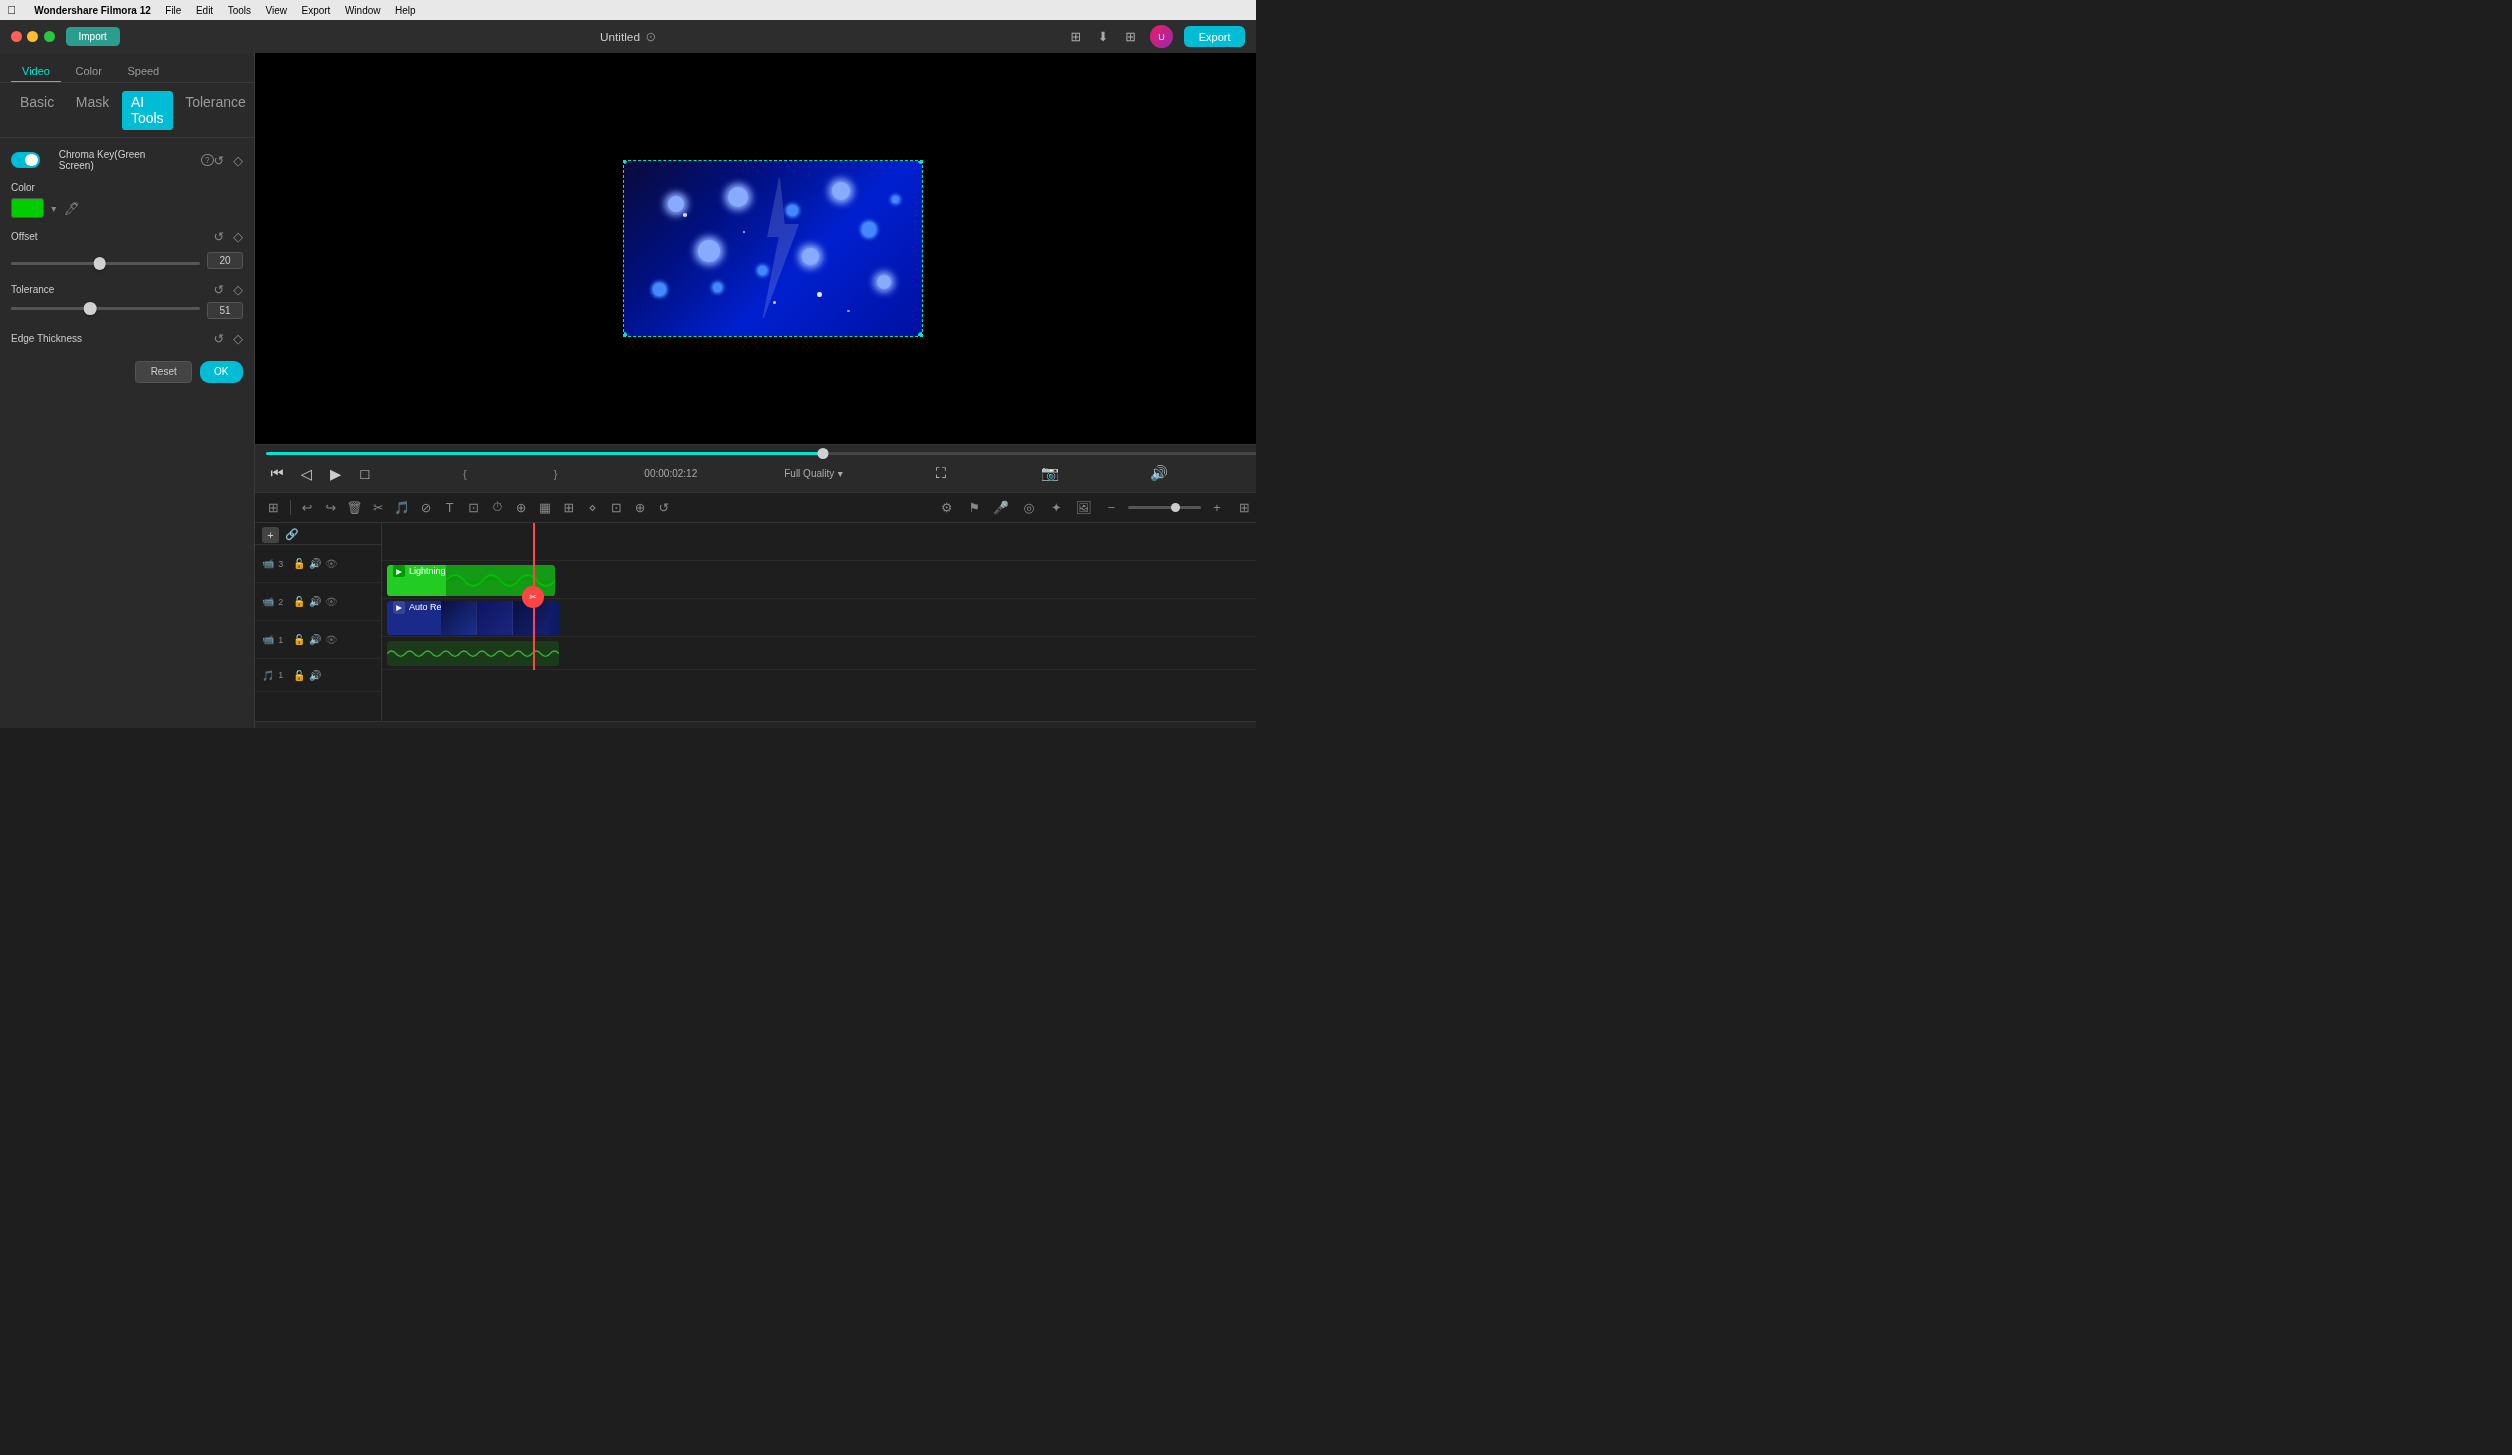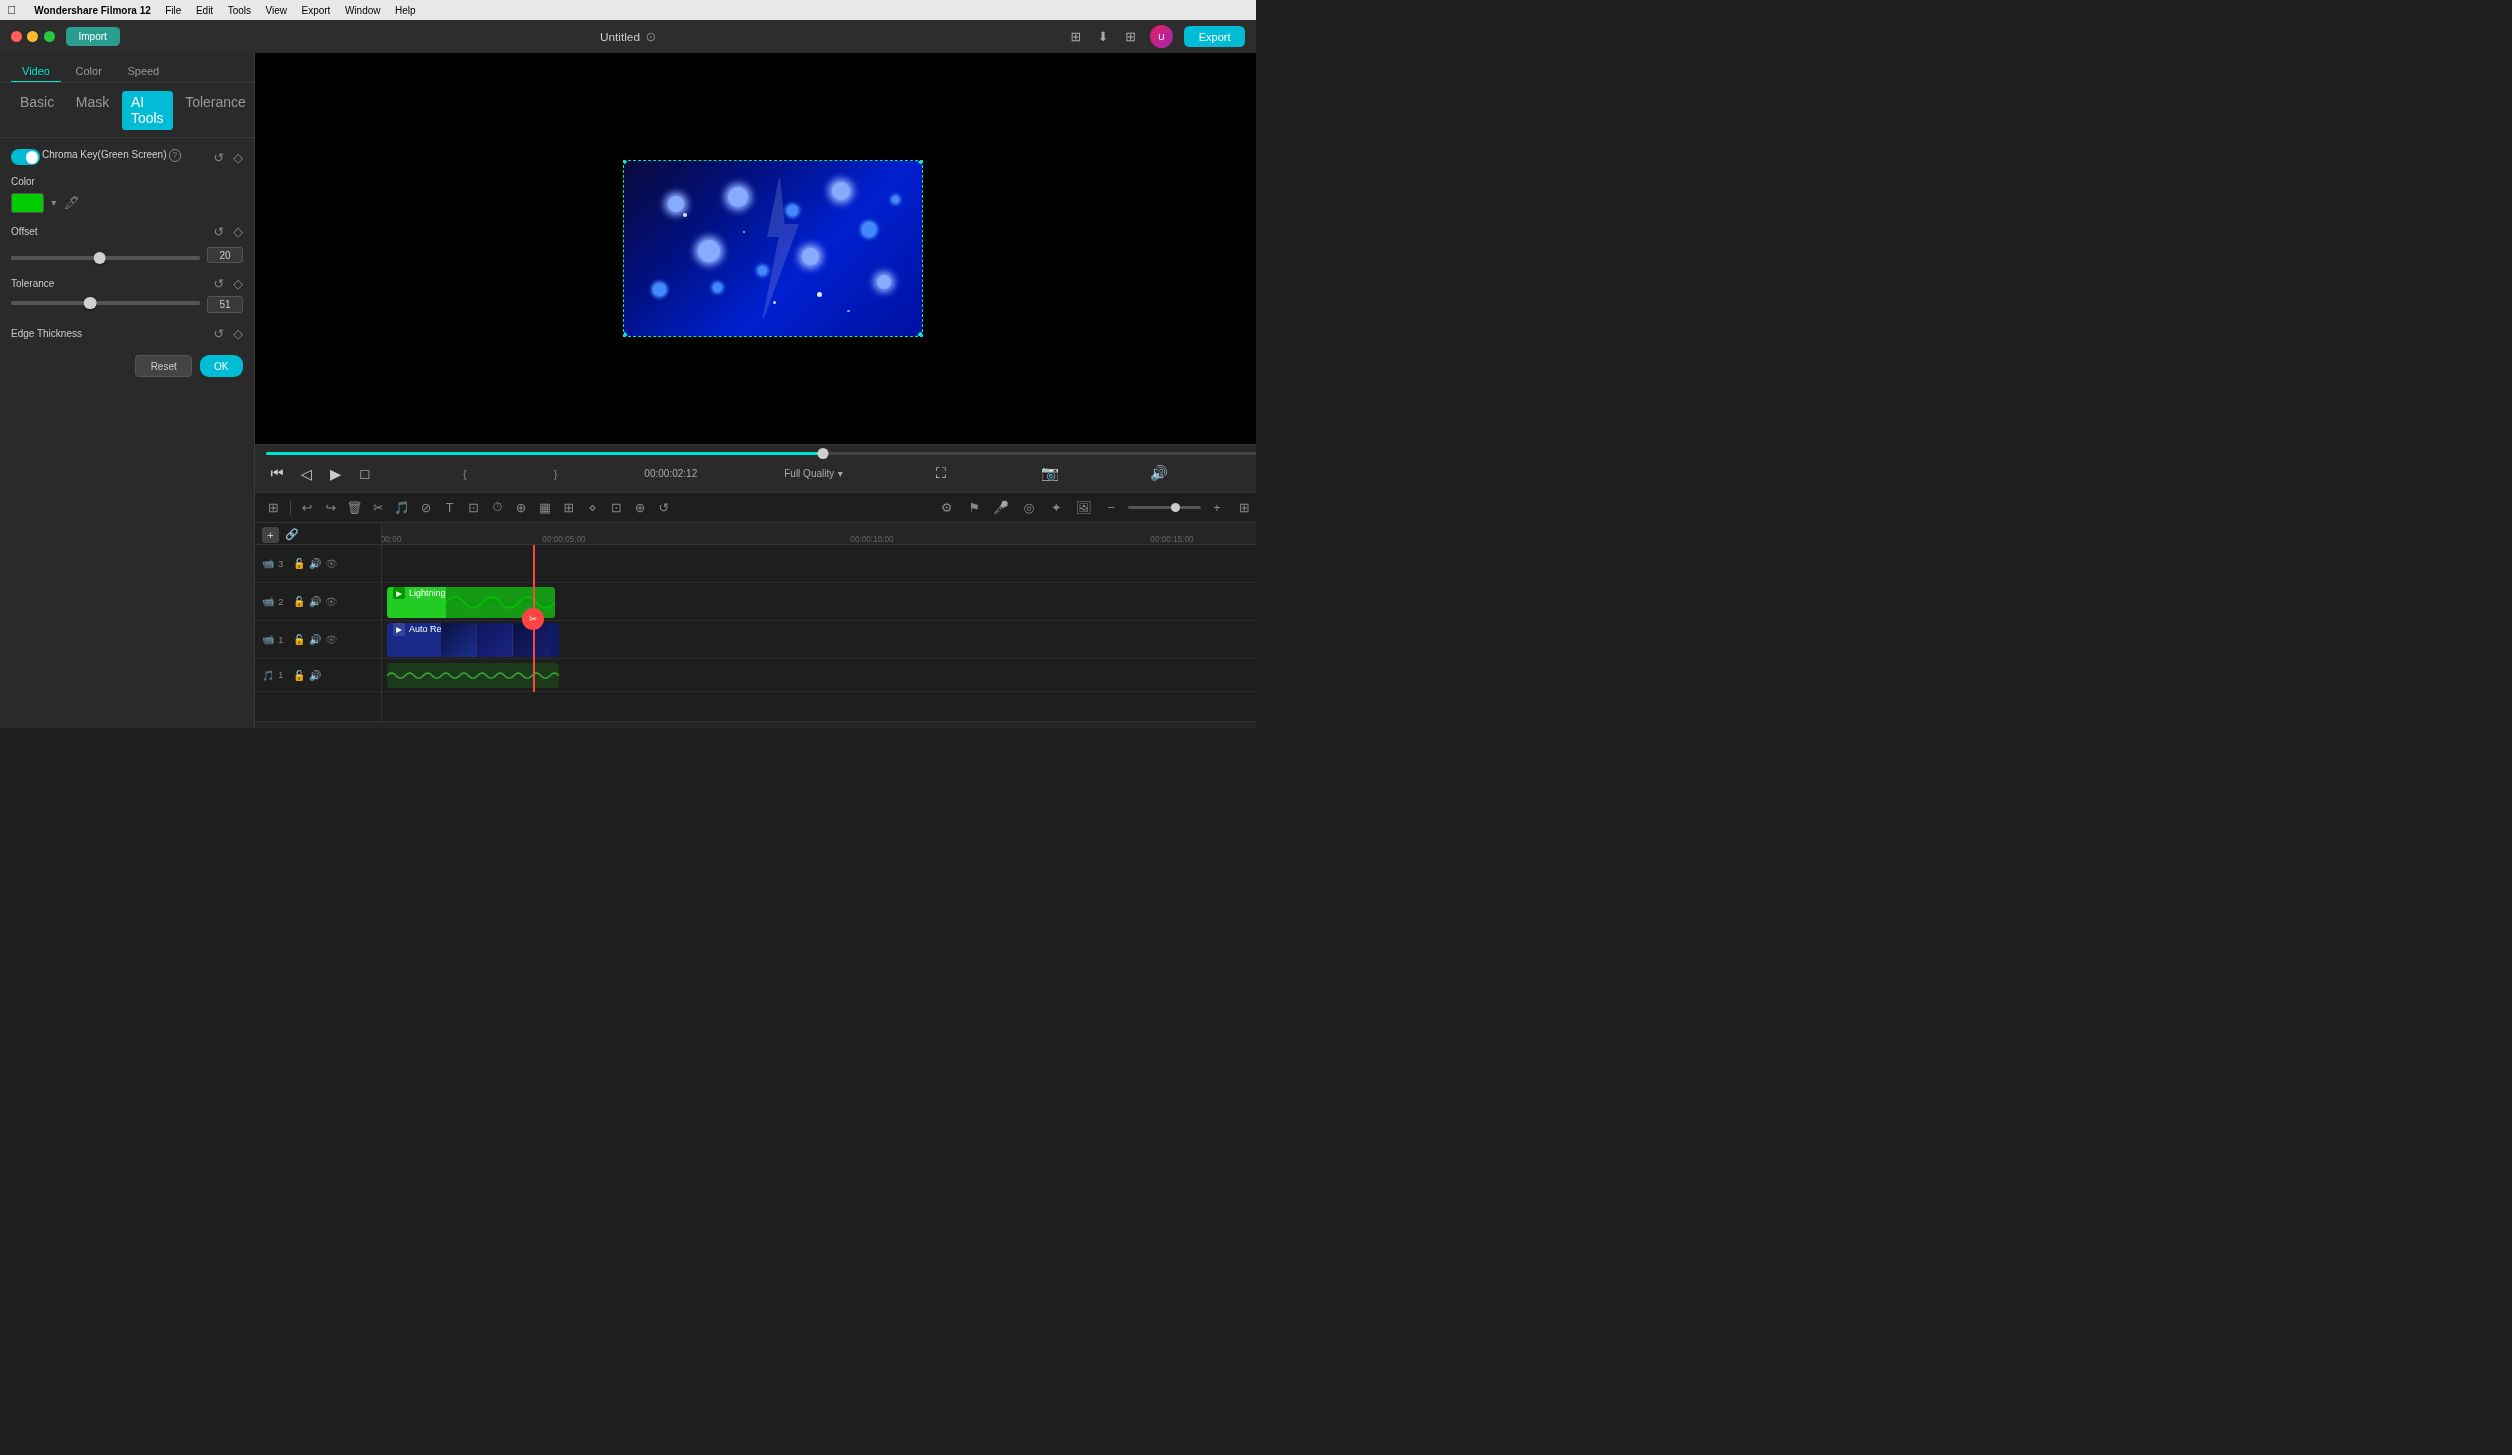--- a/index.html
+++ b/index.html
@@ -155,22 +155,22 @@
     }
 
     .toggle-row {
       display: flex;
       align-items: center;
       justify-content: space-between;
       margin-bottom: 11px;
     }
     .toggle-left {
       display: flex;
-      align-items: flex-start;
-      gap: 2px;
+      align-items: center;
+      gap: 19px;
     }
     .toggle-switch {
       width: 29px;
       height: 16.3px;
       background: #00bcd4;
       border-radius: 8.2px;
       position: relative;
       cursor: pointer;
     }
     .toggle-switch::after {
@@ -917,26 +917,20 @@
           <div class="track-label" style="height:33px;">
             <span class="track-icon">🎵</span>
             <span class="track-num">1</span>
             <span class="track-lock">🔓</span>
             <span class="track-vol">🔊</span>
           </div>
         </div>
 
         <div class="timeline-tracks">
 
-          <div class="time-ruler">
-            <span class="ruler-mark" style="left:9px;">00:00</span>
-            <span class="ruler-mark" style="left:182px;">00:00:05:00</span>
-            <span class="ruler-mark" style="left:490px;">00:00:10:00</span>
-            <span class="ruler-mark" style="left:790px;">00:00:15:00</span>
-          </div>
 
           <div class="track-content" style="position:relative; min-width:908px;">
 
             <div class="playhead" style="left:151px;">
               <div class="playhead-scissors">✂</div>
             </div>
 
             <div class="track-row"></div>
 
             <div class="track-row">

